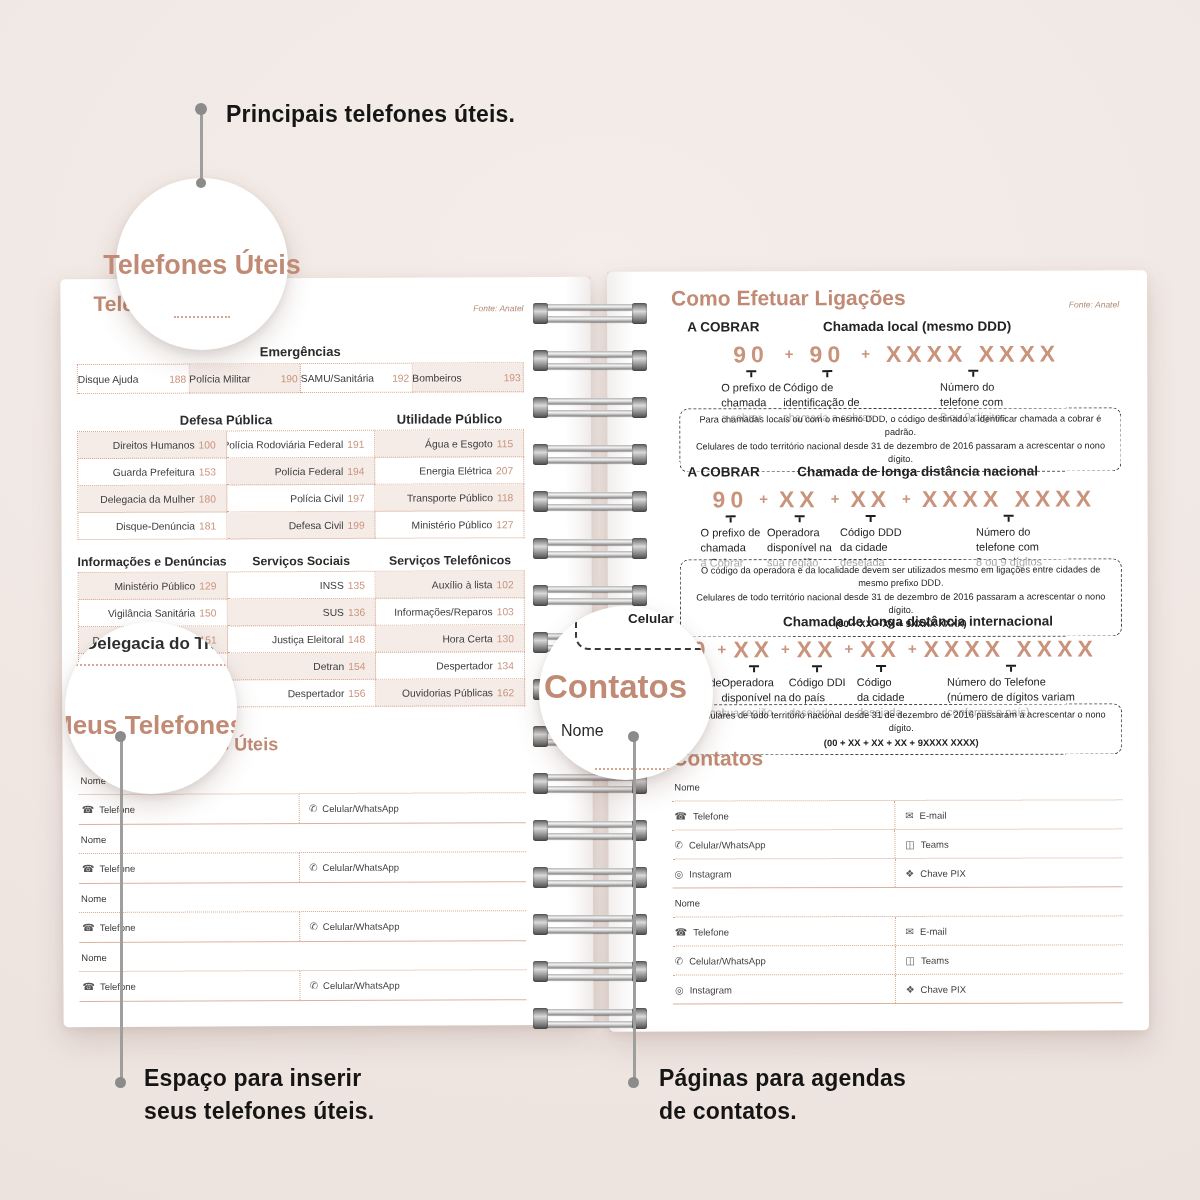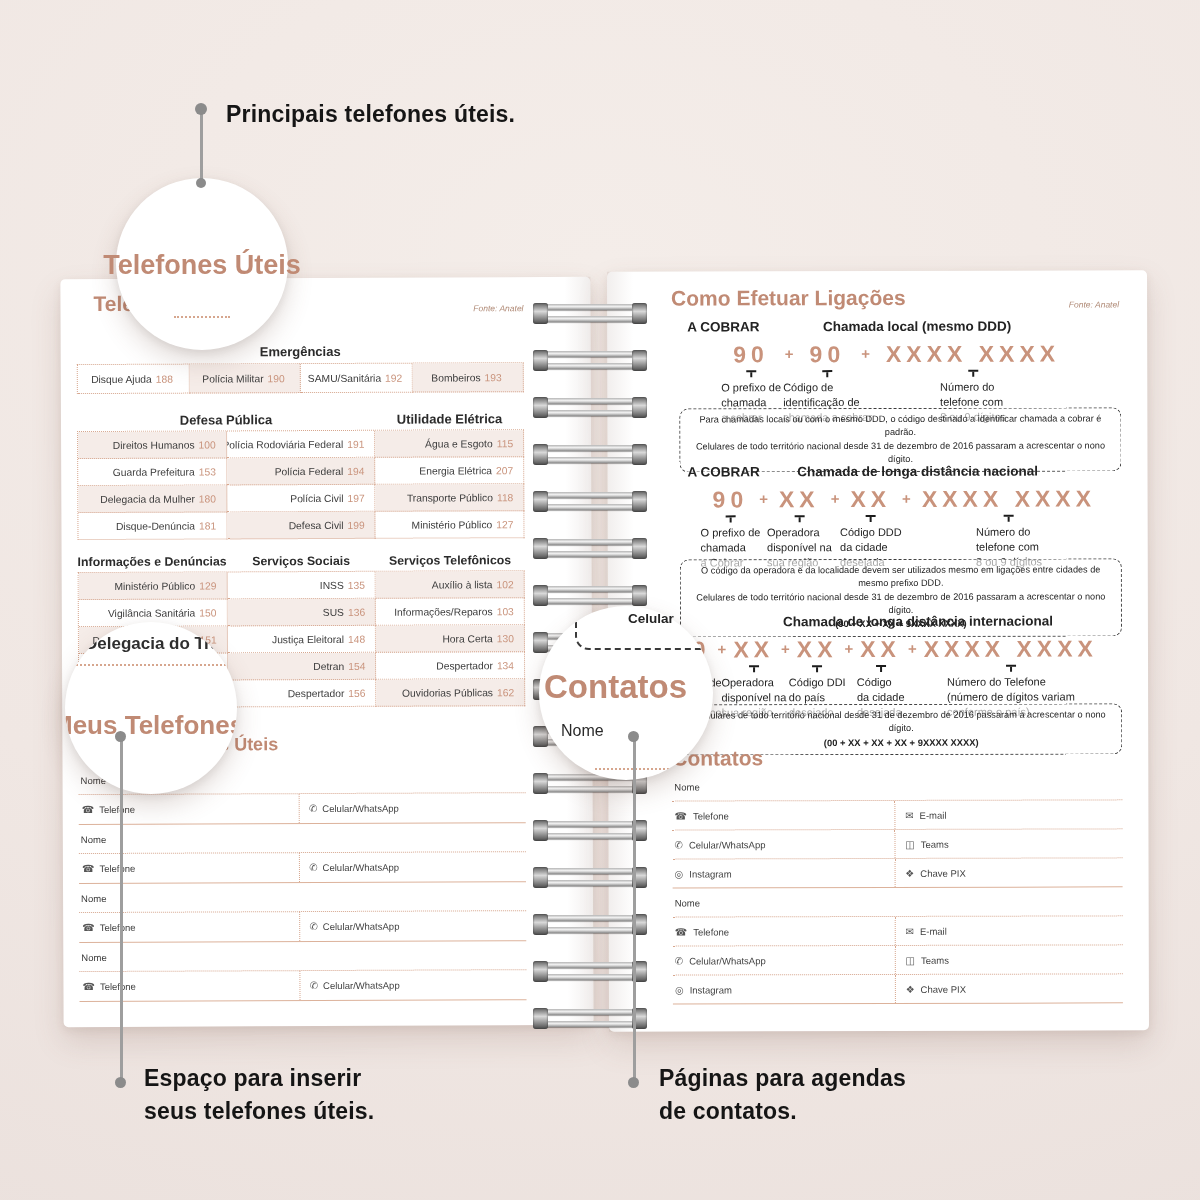--- a/index.html
+++ b/index.html
@@ -24,21 +24,21 @@
   .lp-title{position:absolute;left:33px;top:13px;font-size:21px;font-weight:700;color:var(--accent);white-space:nowrap}
   .fonte{position:absolute;font-size:8.5px;font-style:italic;color:#b08a76}
   .lp-fonte{right:67px;top:26px}
   .sec-head{position:absolute;font-size:13px;font-weight:700;color:#2b2b2b;text-align:center}
   .emerg{left:16px;top:66px;width:447px}
   .em-row{position:absolute;left:16px;top:85px;width:447px;display:grid;grid-template-columns:repeat(4,1fr);
     grid-auto-rows:29px;border-top:1px dotted var(--dot-border);border-left:1px dotted var(--dot-border)}
   .cell{border-right:1px dotted var(--dot-border);border-bottom:1px dotted var(--dot-border);
     display:flex;align-items:center;justify-content:flex-end;gap:4px;padding-right:10px;
     font-size:10.3px;color:#3c3c3c;overflow:hidden;white-space:nowrap}
-  .em-row .cell{justify-content:center;padding-right:2px}
+  .em-row .cell{justify-content:space-between;padding-right:2px}
   .pink{background:var(--cell-pink)}
   .num{color:var(--accent-num)}
   #g1h1{left:16px;top:134px;width:298px}
   #g1h2{left:314px;top:134px;width:149px}
   .grid{position:absolute;left:16px;width:447px;display:grid;grid-template-columns:repeat(3,1fr);
     grid-auto-rows:27px;border-top:1px dotted var(--dot-border);border-left:1px dotted var(--dot-border)}
   .g1{top:152px}
   #g2h1{left:16px;top:276px;width:149px;font-size:12.3px}
   #g2h2{left:165px;top:276px;width:149px;font-size:12.3px}
   #g2h3{left:314px;top:276px;width:149px;font-size:12.3px}
@@ -151,21 +151,21 @@
         <div class="cell">
           <div class="lbl">SAMU/Sanitária</div>
           <div class="num">192</div>
         </div>
         <div class="cell pink">
           <div class="lbl">Bombeiros</div>
           <div class="num">193</div>
         </div>
       </div>
     <div class="sec-head" id="g1h1">Defesa Pública</div>
-    <div class="sec-head" id="g1h2">Utilidade Elétrica</div>
+    <div class="sec-head" id="g1h2">Utilidade Público</div>
     <div class="grid g1">
         <div class="cell pink">
           <div class="lbl">Direitos Humanos</div>
           <div class="num">100</div>
         </div>
         <div class="cell">
           <div class="lbl">Polícia Rodoviária Federal</div>
           <div class="num">191</div>
         </div>
         <div class="cell pink">

